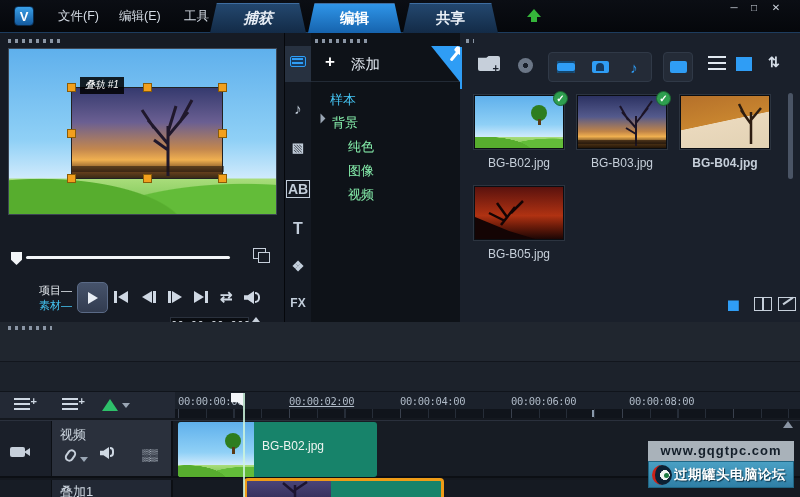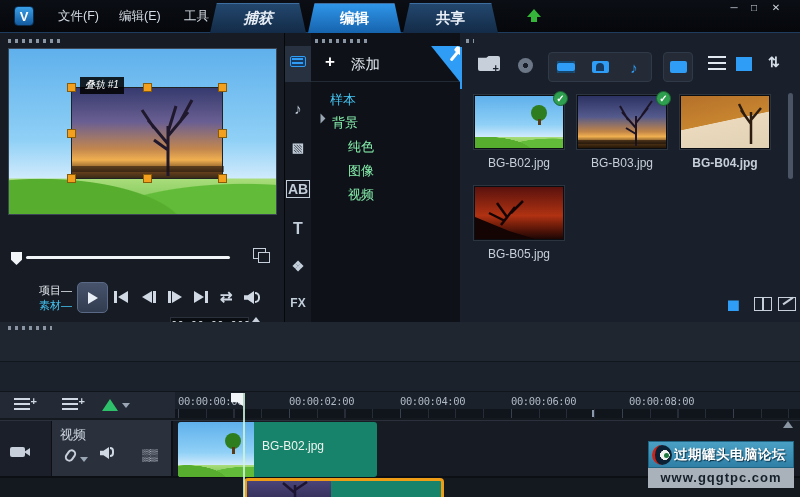--- a/index.html
+++ b/index.html
@@ -339,21 +339,21 @@
   </div>
 
   <div id="trackbar">
     <div class="tm-ic" style="left:14px;top:6px;"></div>
     <div class="tm-ic" style="left:62px;top:6px;"></div>
     <div class="green-tri" style="left:102px;top:7px;"></div>
     <div class="tiny-dn" style="left:122px;top:11px;"></div>
   </div>
   <div id="ruler">
     <div class="ruler-label" style="left:3px;">00:00:00:00</div>
-    <div class="ruler-label" style="left:114px;">00:00:02:00</div>
+    <div class="ruler-label" style="left:114px;text-decoration:underline;">00:00:02:00</div>
     <div class="ruler-label" style="left:225px;">00:00:04:00</div>
     <div class="ruler-label" style="left:336px;">00:00:06:00</div>
     <div class="ruler-label" style="left:454px;">00:00:08:00</div>
     <div id="ruler-ticks"></div>
   </div>
   <div class="marker-tick"></div>
 
   <div id="tracks">
     <div id="vid-row">
       <div class="hdr-left">
@@ -374,35 +374,41 @@
         <div class="cthumb hills-bg" style="width:76px;">
           <svg width="76" height="55">
               <circle cx="55" cy="19" r="8" fill="#2e7d1f"></circle>
               <rect x="54" y="25" width="3" height="7" fill="#5a3b16"></rect>
             </svg>
         </div>
         <div class="clabel">BG-B02.jpg</div>
       </div>
     </div>
 
+    <div id="ovl-row">
+      <div class="hdr-left" style="background:#171c25;"></div>
+      <div class="hdr-main" style="background:#222834;">
+        <div class="track-label" style="top:3px;">叠加1</div>
+      </div>
+    </div>
 
     <div id="ovl-clip">
       <div class="cthumb" style="width:84px;background:linear-gradient(#4a4478,#37325e);">
         <svg width="84" height="19">
             <path d="M48 19 L48 4 M48 12 L36 2 M48 9 L60 1" stroke="#1c1430" stroke-width="2.5" fill="none"></path>
           </svg>
       </div>
     </div>
     <div class="scroll-up" style="left:783px;top:3px;"></div>
   </div>
 
   <div id="playhead-flag"></div>
   <div id="playhead-line"></div>
 
   <div id="watermark">
+    <div id="wm-bottom">www.gqgtpc.com</div>
     <div id="wm-top">
       <div id="wm-logo"></div>
       <div id="wm-text1">过期罐头电脑论坛</div>
     </div>
-    <div id="wm-bottom">www.gqgtpc.com</div>
   </div>
 
 </div>
 
 </body></html>

